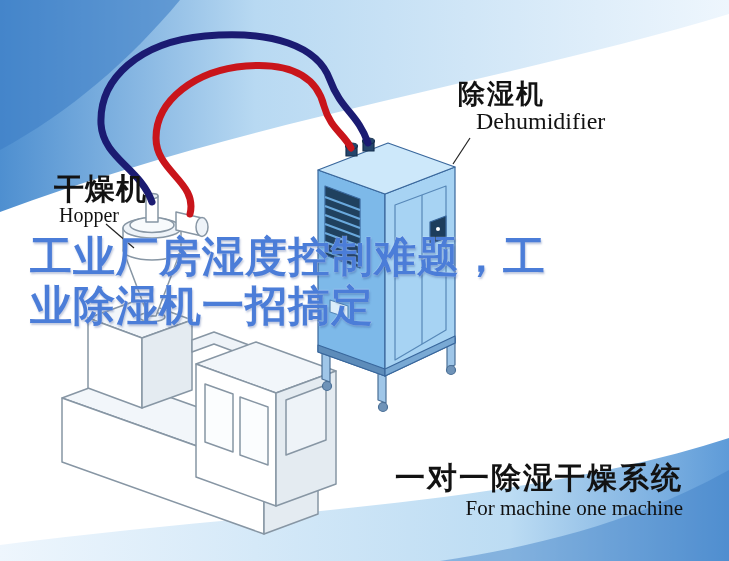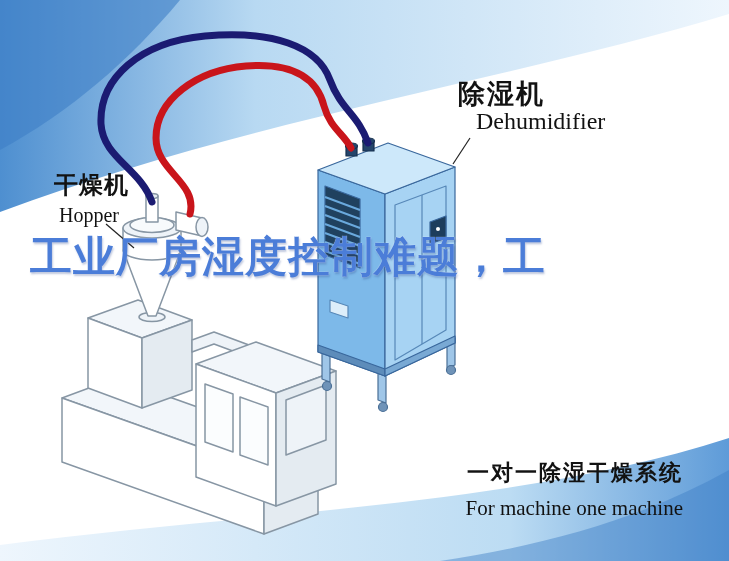--- a/index.html
+++ b/index.html
@@ -9,30 +9,30 @@
     position:relative; width:729px; height:561px;
     background:#ffffff; overflow:hidden;
   }
   .scene-svg { position:absolute; left:0; top:0; width:729px; height:561px; }
   .txt { position:absolute; white-space:nowrap; }
   .zh { font-weight:bold; color:#121212; font-family:"Liberation Sans", sans-serif; }
   .en { font-family:"Liberation Serif", serif; color:#121212; font-weight:normal; }
 
   .dehum-zh { left:458px; top:76px;  font-size:27px; letter-spacing:2px; }
   .dehum-en { left:452px; top:108px; font-size:24px;margin-left:24px; }
-  .hopper-zh{ left:54px;  top:169px; font-size:24px; letter-spacing:1px; }
+  .hopper-zh{ left:54px;  top:169px; font-size:30px; letter-spacing:1px; }
   .hopper-en{ left:59px;  top:204px; font-size:20px; }
 
   .main-title {
     position:absolute; left:30px; right:30px; top:233px;
     text-align:left; color:#4b7dd8; font-weight:bold;
     font-size:42px; line-height:1.16; letter-spacing:1px;
     text-shadow:1px 2px 2px rgba(35,65,140,0.28), 0 0 1px #ffffff;
   }
-  .footer-zh { right:46px; top:458px; font-size:22px; letter-spacing:2px;text-align:center; }
+  .footer-zh { right:46px; top:458px; font-size:30px; letter-spacing:2px;text-align:center; }
   .footer-en { right:46px; top:496px; font-size:21px; }
 </style>
 </head>
 <body>
 
 <div class="canvas">
 
   <svg class="scene-svg" viewBox="0 0 729 561">
     <defs>
       <linearGradient id="bgTop" x1="0" y1="0" x2="1" y2="0">
@@ -136,17 +136,18 @@
     </g>
   </svg>
 
   <div class="txt zh dehum-zh">除湿机</div>
   <div class="txt en dehum-en">Dehumidifier</div>
   <div class="txt zh hopper-zh">干燥机</div>
   <div class="txt en hopper-en">Hopper</div>
 
   <div class="main-title">
     <div>工业厂房湿度控制难题，工</div>
+    <div>业除湿机一招搞定</div>
   </div>
 
   <div class="txt zh footer-zh">一对一除湿干燥系统</div>
   <div class="txt en footer-en">For machine one machine</div>
 </div>
 
 </body></html>

